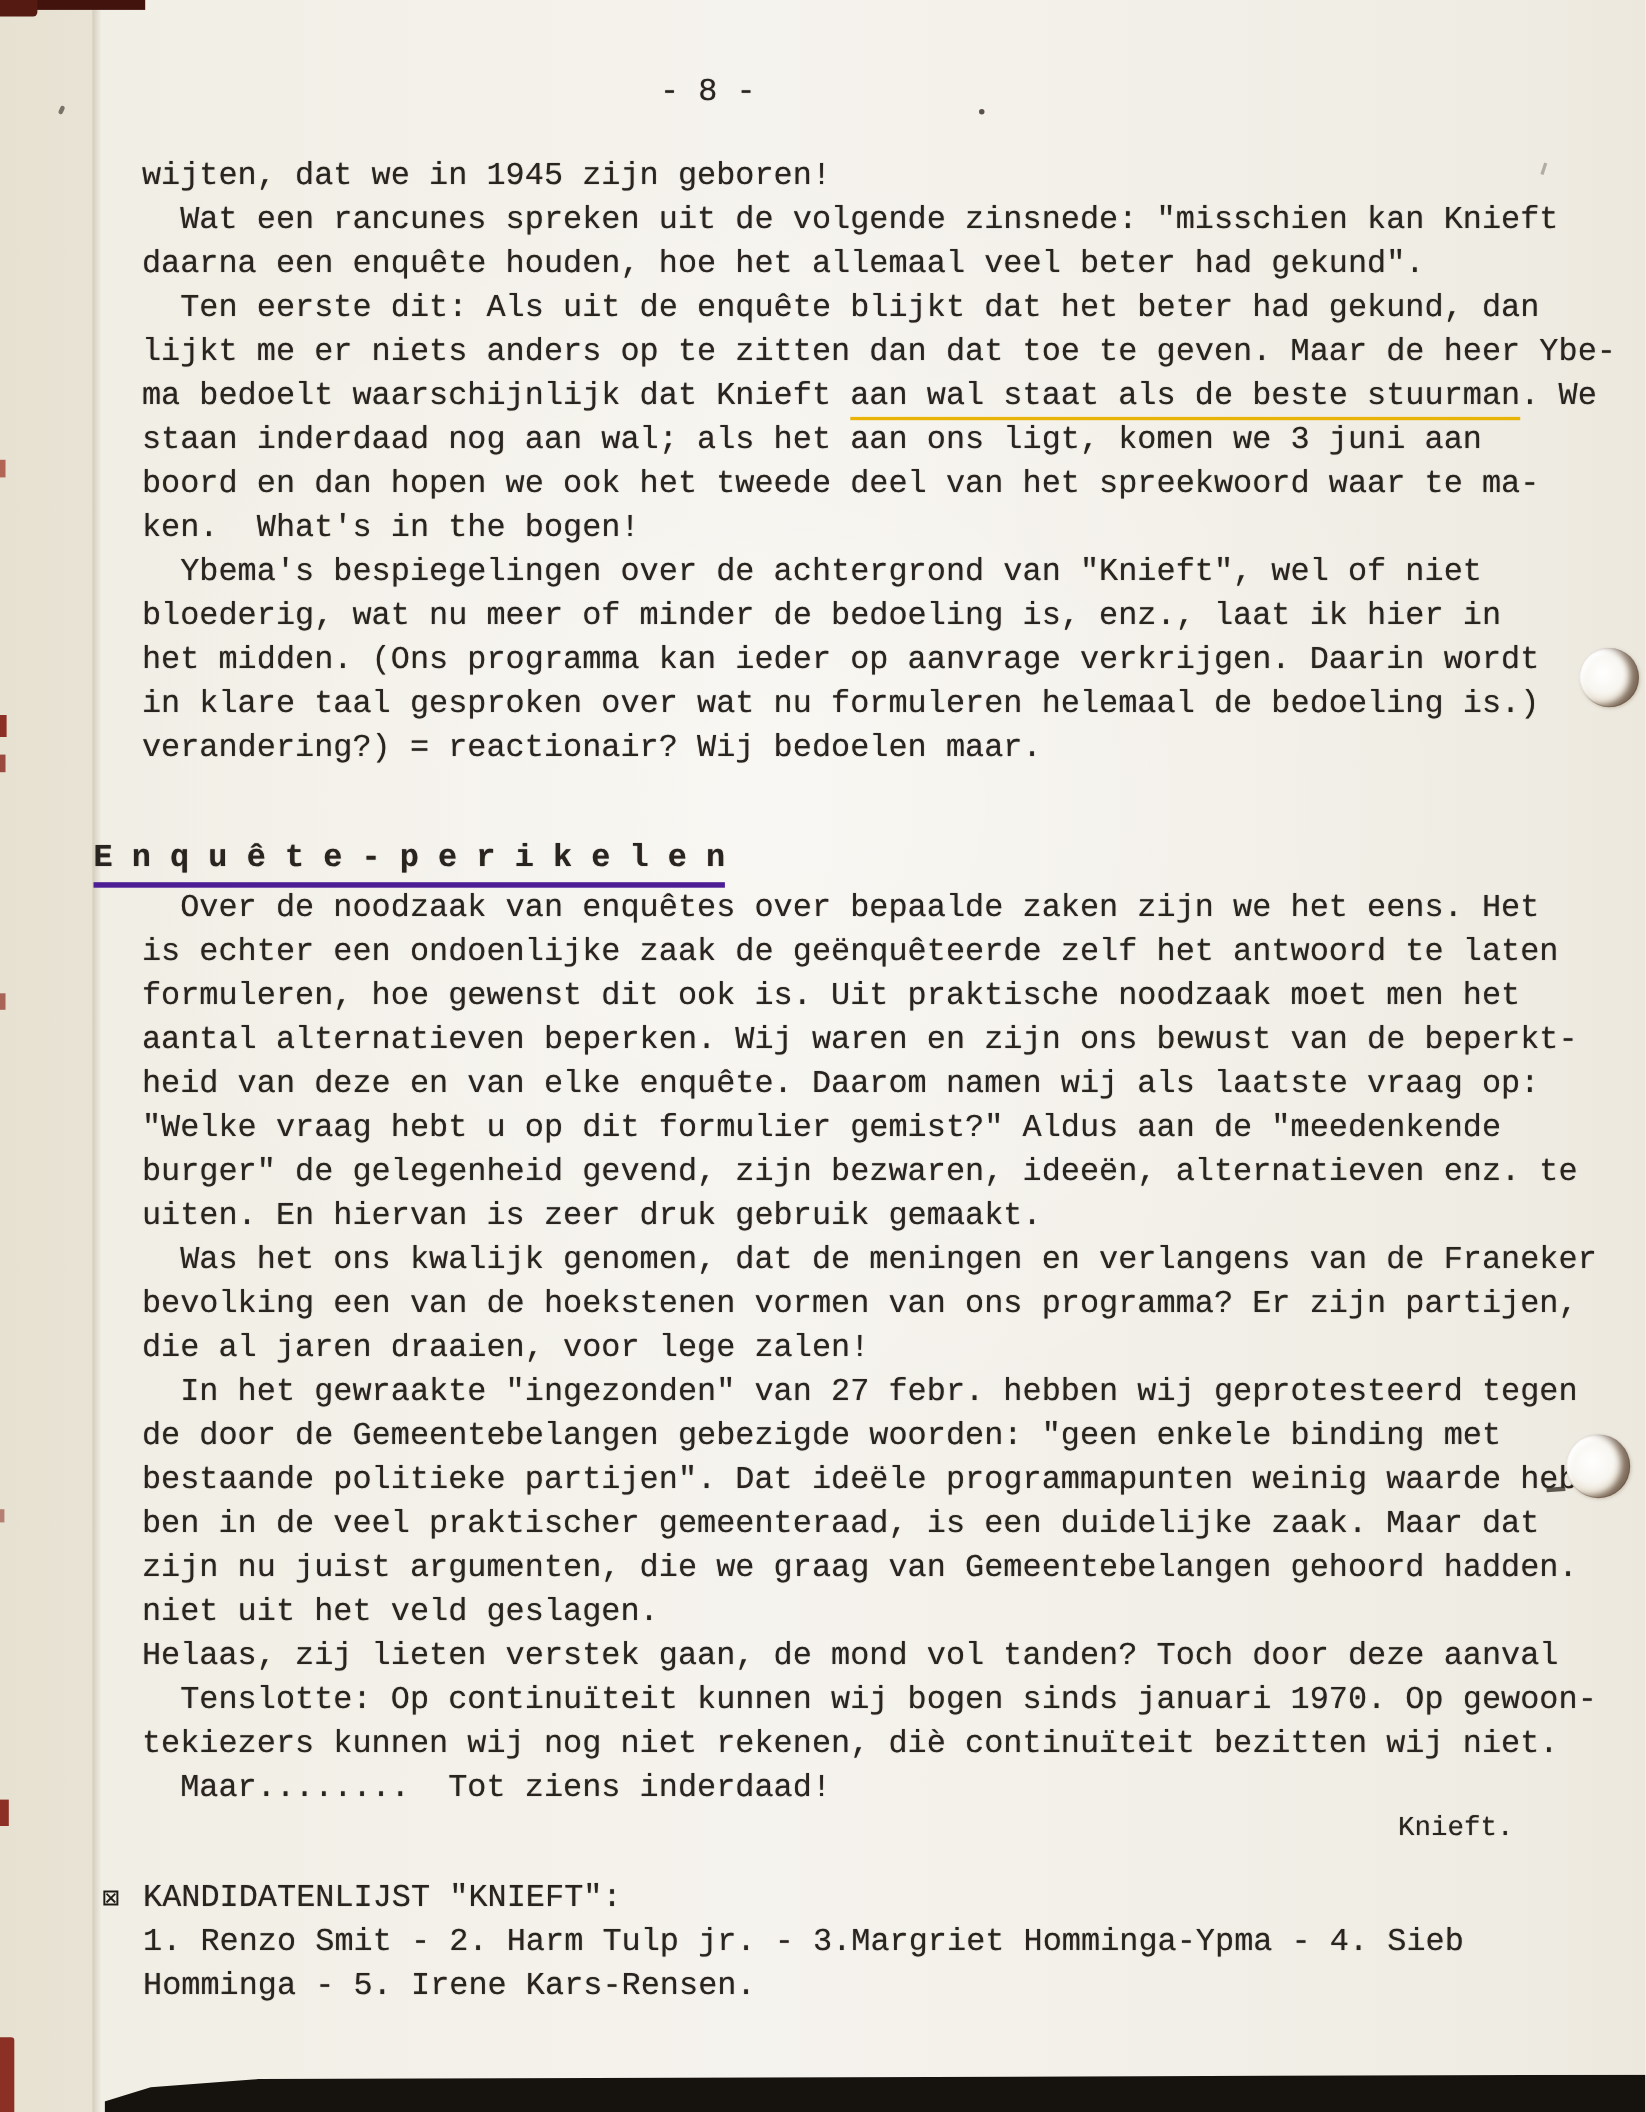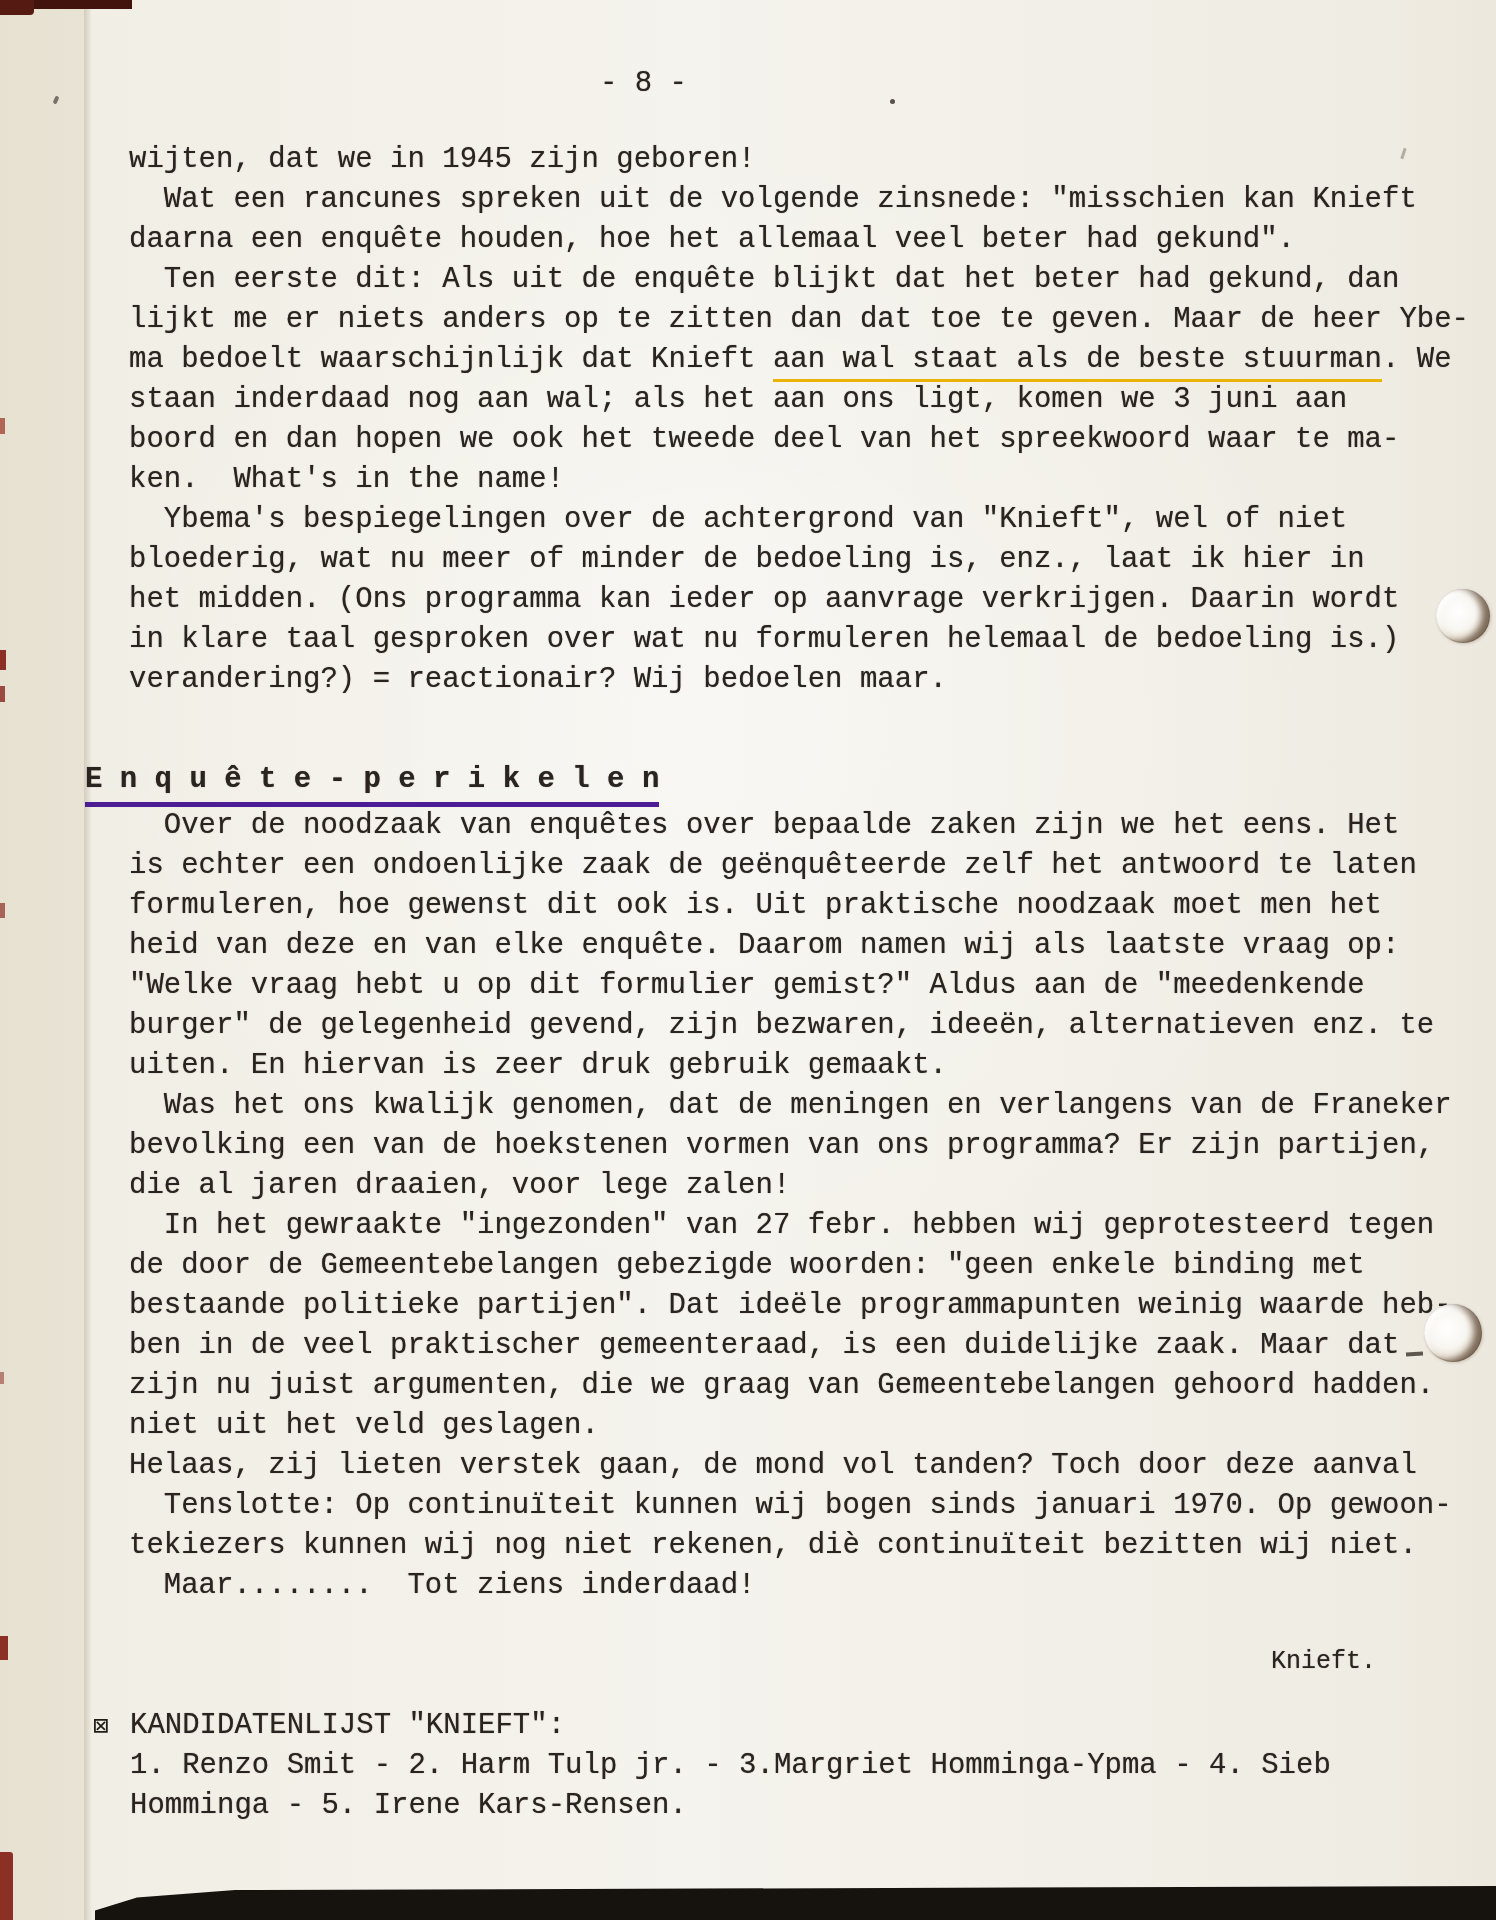--- a/index.html
+++ b/index.html
@@ -65,34 +65,35 @@
     <div class="tline">daarna een enquête houden, hoe het allemaal veel beter had gekund".</div>
     <div class="tline">  Ten eerste dit: Als uit de enquête blijkt dat het beter had gekund, dan</div>
     <div class="tline">lijkt me er niets anders op te zitten dan dat toe te geven. Maar de heer Ybe-</div>
   </div>
 
 <div class="block tline" style="top:340px"><span>ma bedoelt waarschijnlijk dat Knieft </span><span class="uphrase">aan wal staat als de beste stuurman</span><span>. We</span></div>
 
 <div class="block" style="top:380px">
     <div class="tline">staan inderdaad nog aan wal; als het aan ons ligt, komen we 3 juni aan</div>
     <div class="tline">boord en dan hopen we ook het tweede deel van het spreekwoord waar te ma-</div>
-    <div class="tline">ken.  What's in the name!</div>
+    <div class="tline">ken.  What's in the bogen!</div>
     <div class="tline">  Ybema's bespiegelingen over de achtergrond van "Knieft", wel of niet</div>
     <div class="tline">bloederig, wat nu meer of minder de bedoeling is, enz., laat ik hier in</div>
     <div class="tline">het midden. (Ons programma kan ieder op aanvrage verkrijgen. Daarin wordt</div>
     <div class="tline">in klare taal gesproken over wat nu formuleren helemaal de bedoeling is.)</div>
     <div class="tline">verandering?) = reactionair? Wij bedoelen maar.</div>
   </div>
 
 <div class="heading">E n q u ê t e - p e r i k e l e n</div>
 
 <div class="block" style="top:806px">
     <div class="tline">  Over de noodzaak van enquêtes over bepaalde zaken zijn we het eens. Het</div>
     <div class="tline">is echter een ondoenlijke zaak de geënquêteerde zelf het antwoord te laten</div>
     <div class="tline">formuleren, hoe gewenst dit ook is. Uit praktische noodzaak moet men het</div>
+    <div class="tline">aantal alternatieven beperken. Wij waren en zijn ons bewust van de beperkt-</div>
     <div class="tline">heid van deze en van elke enquête. Daarom namen wij als laatste vraag op:</div>
     <div class="tline">"Welke vraag hebt u op dit formulier gemist?" Aldus aan de "meedenkende</div>
     <div class="tline">burger" de gelegenheid gevend, zijn bezwaren, ideeën, alternatieven enz. te</div>
     <div class="tline">uiten. En hiervan is zeer druk gebruik gemaakt.</div>
     <div class="tline">  Was het ons kwalijk genomen, dat de meningen en verlangens van de Franeker</div>
     <div class="tline">bevolking een van de hoekstenen vormen van ons programma? Er zijn partijen,</div>
     <div class="tline">die al jaren draaien, voor lege zalen!</div>
     <div class="tline">  In het gewraakte "ingezonden" van 27 febr. hebben wij geprotesteerd tegen</div>
     <div class="tline">de door de Gemeentebelangen gebezigde woorden: "geen enkele binding met</div>
     <div class="tline">bestaande politieke partijen". Dat ideële programmapunten weinig waarde heb-</div>

